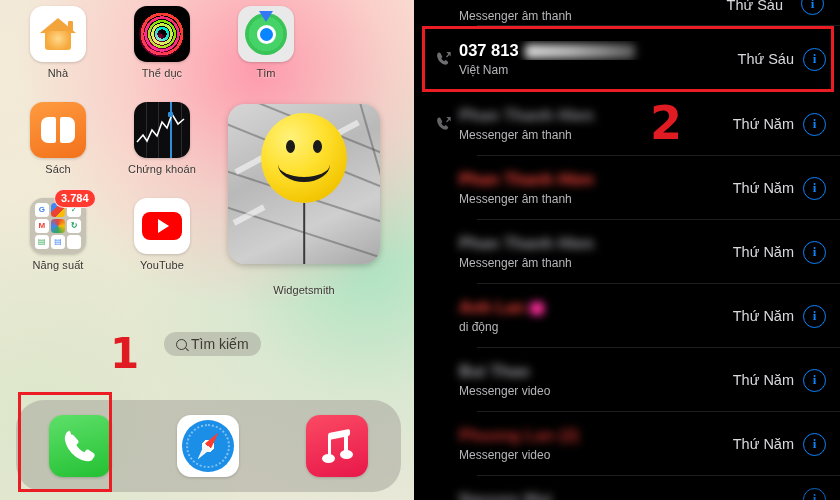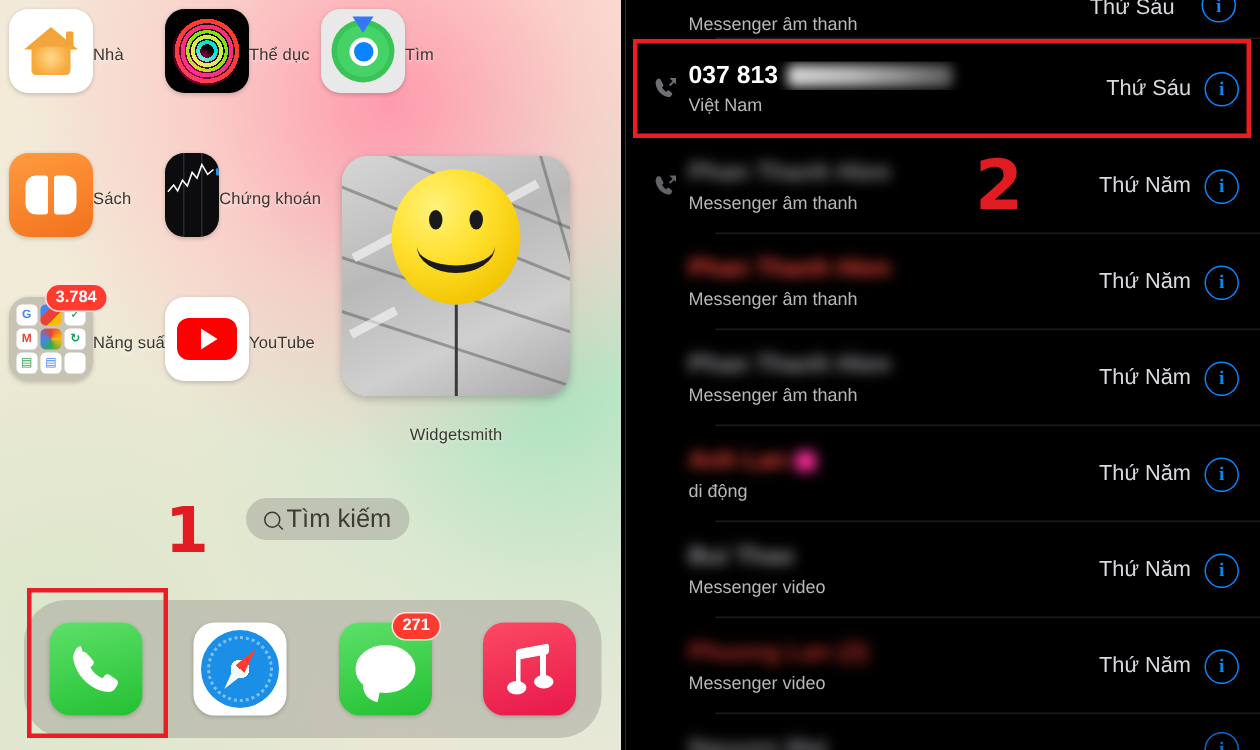--- a/index.html
+++ b/index.html
@@ -15,21 +15,21 @@
     position:relative;width:417px;height:500px;overflow:hidden;
     background:
       radial-gradient(circle at 62% 14%, rgba(255,150,170,.95) 0%, rgba(255,185,190,.55) 26%, rgba(255,205,195,0) 48%),
       radial-gradient(circle at 88% 52%, rgba(150,225,185,.75) 0%, rgba(185,230,200,.35) 30%, rgba(200,235,210,0) 55%),
       radial-gradient(circle at 10% 84%, rgba(215,230,200,.8) 0%, rgba(230,232,210,.3) 40%, rgba(235,233,215,0) 70%),
       linear-gradient(160deg,#f3e9d8 0%,#f6ecd9 30%,#eee9d6 60%,#e9e8d8 100%);
   }
   .home-border-r{position:absolute;right:0;top:0;width:3px;height:100%;background:#000;z-index:40;}
 
   .grid-row{display:flex;position:absolute;width:100%;}
-  .app{width:104px;display:flex;flex-direction:row;align-items:center;}
+  .app{width:104px;display:flex;flex-direction:column;align-items:center;}
   .icon{width:56px;height:56px;border-radius:13px;position:relative;overflow:hidden;
         box-shadow:0 1px 3px rgba(0,0,0,.18);}
   .app-label{margin-top:5px;font-size:11px;color:#3a3630;letter-spacing:.1px;
              text-shadow:0 1px 2px rgba(255,255,255,.55);white-space:nowrap;}
 
   
   .ic-home{background:#fff;display:flex;align-items:center;justify-content:center;}
   .house{width:36px;height:32px;position:relative;}
   .house .roof{position:absolute;left:0;top:0;width:0;height:0;
      border-left:18px solid transparent;border-right:18px solid transparent;border-bottom:15px solid #f3a43a;}
@@ -111,21 +111,21 @@
      background:radial-gradient(circle at 34% 28%,#fff27a 0%,#ffe02e 40%,#f2c400 78%,#d8a800 100%);}
   .balloon .eye{position:absolute;top:27px;width:9px;height:13px;border-radius:50%;background:#1a1a1a;}
   .balloon .e1{left:25px;} .balloon .e2{right:25px;}
   .smile{position:absolute;left:17px;top:34px;width:52px;height:30px;
      border-bottom:5px solid #1a1a1a;border-radius:0 0 50% 50%;}
   .string{position:absolute;left:50%;top:62%;width:1.6px;height:62px;background:#3a3a3a;transform:translateX(-50%);}
 
   
   .searchpill{position:absolute;left:164px;top:332px;display:flex;align-items:center;gap:4px;
      background:rgba(150,148,138,.42);border-radius:14px;padding:4px 12px;}
-  .searchpill span{font-size:17px;color:#3e3b34;font-weight:500;}
+  .searchpill span{font-size:14px;color:#3e3b34;font-weight:500;}
   .mag{width:9px;height:9px;border:1.4px solid #3e3b34;border-radius:50%;position:relative;display:inline-block;}
   .mag:after{content:"";position:absolute;right:-3px;bottom:-2px;width:4px;height:1.4px;background:#3e3b34;transform:rotate(45deg);}
 
   
   .dock{position:absolute;left:16px;bottom:8px;width:385px;height:92px;border-radius:28px;
      background:rgba(168,166,156,.55);display:flex;align-items:center;justify-content:space-around;}
   .dock .icon{width:62px;height:62px;border-radius:14px;}
   .ic-phone{background:linear-gradient(165deg,#5ee06a,#23c032);display:flex;align-items:center;justify-content:center;}
   .ic-safari{background:#fff;display:flex;align-items:center;justify-content:center;}
   .saf{width:52px;height:52px;border-radius:50%;
@@ -280,26 +280,20 @@
             <path fill="#fff" d="M6.6 2.5c-.9 0-1.8.5-2.3 1.3C3.5 5 3 6.6 3.3 8.3c.8 4.5 3.3 8.2 6.6 10.6 2 1.5 4.4 2.5 6.6 2.6 1 0 2-.4 2.6-1.2l1-1.3c.5-.7.4-1.6-.2-2.1l-2.7-2.2c-.6-.5-1.5-.4-2 .2l-.8 1c-2-1-3.6-2.7-4.6-4.7l1-.8c.6-.5.7-1.4.2-2L8.8 5.6c-.4-.5-1-.8-1.6-.8z" transform="rotate(-4 12 12)"></path>
           </svg>
       </div>
       <div class="icon ic-safari">
         <div class="saf">
           <div style="position:absolute;width:40px;height:40px;border-radius:50%;border:2px dotted rgba(255,255,255,.45)"></div>
           <div style="width:8px;height:34px;background:linear-gradient(180deg,#ff3b30 0 50%,#f7f7f7 50% 100%);
                       clip-path:polygon(50% 0,100% 52%,50% 100%,0 52%);transform:rotate(38deg)"></div>
         </div>
       </div>
-      <div style="position:relative">
-        <div class="badge" style="right:-6px;top:-7px;">271</div>
-        <div class="icon ic-msg">
-            <div class="bub"></div>
-          </div>
-      </div>
       <div class="icon ic-music">
         <div class="note">
             <div class="beam2"></div>
             <div class="bar"></div>
             <div class="bar2"></div>
             <div class="h1"></div>
             <div class="h2"></div>
           </div>
       </div>
     </div>

